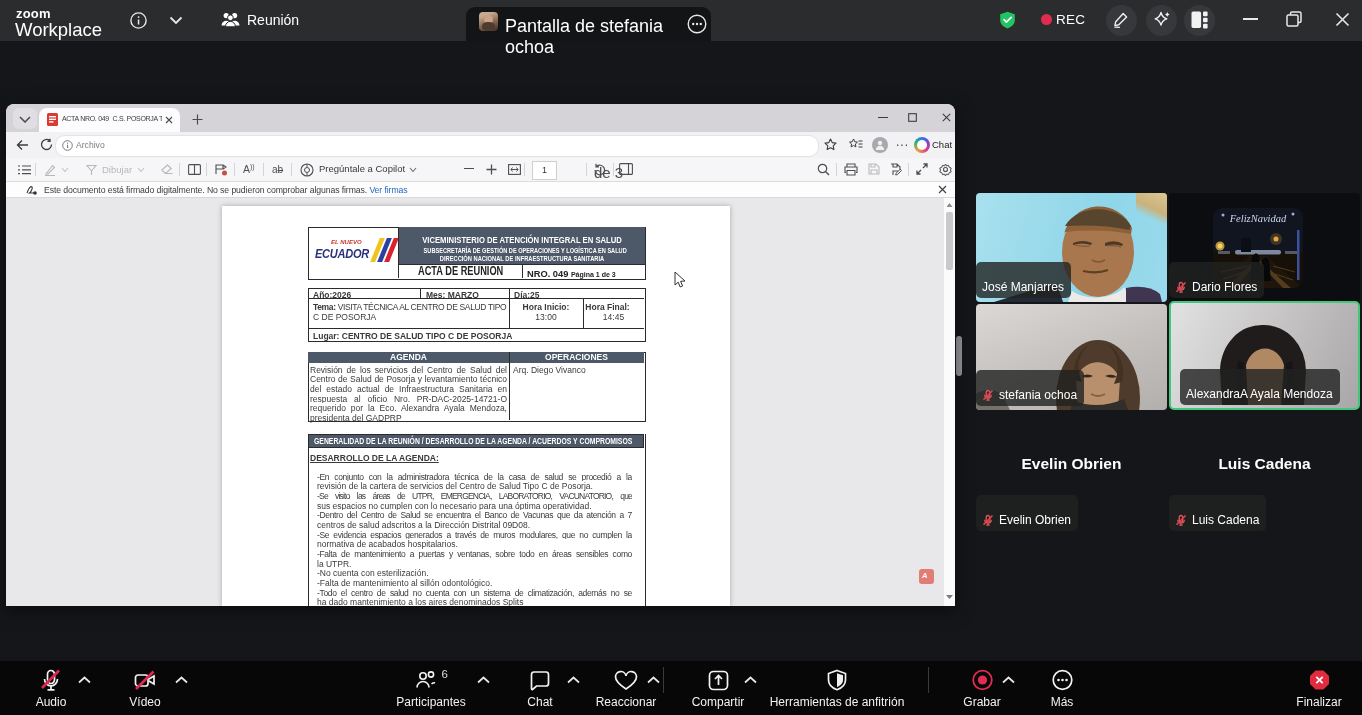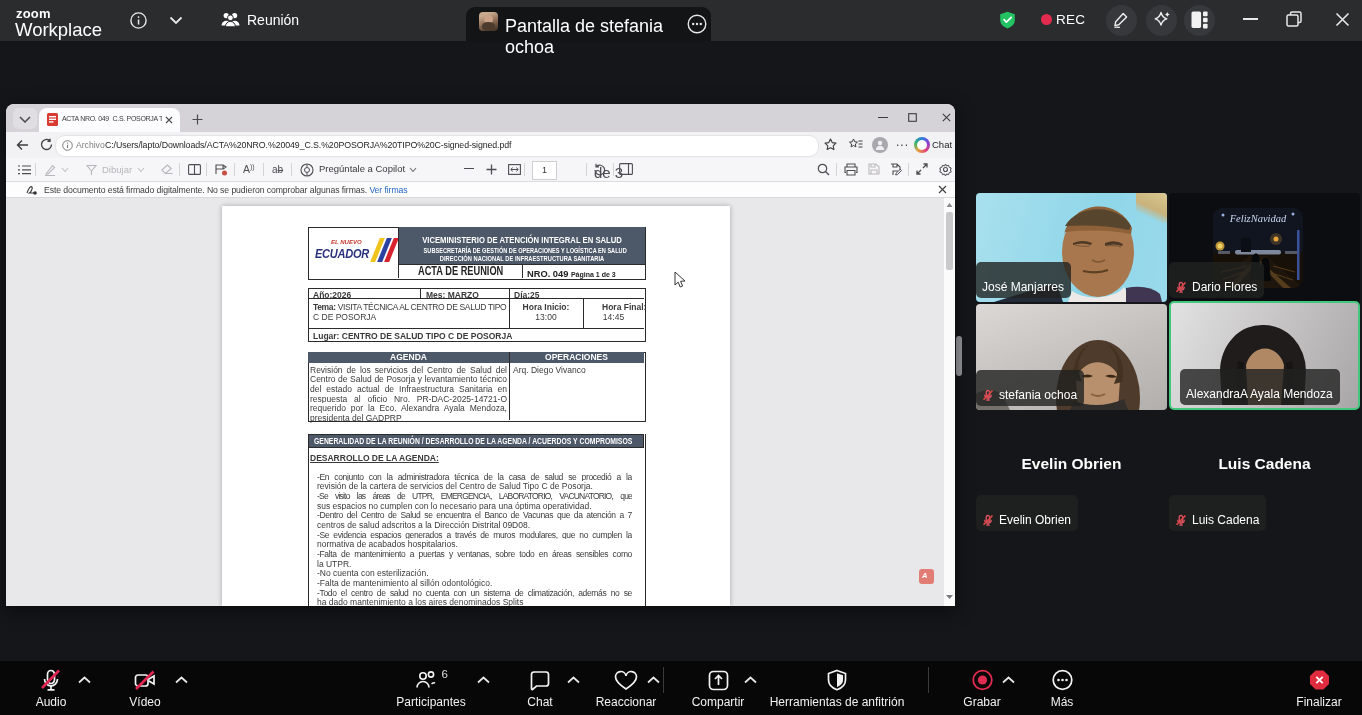--- a/index.html
+++ b/index.html
@@ -351,21 +351,20 @@
   <svg class="ab" style="left:34px;top:6px" width="13" height="13" viewBox="0 0 13 13">
         <path d="M11.5 6.5 a5 5 0 1 1-1.7-3.8 M10 0.8 v2.6 h-2.6" fill="none" stroke="#3e3e3e" stroke-width="1.3"></path>
       </svg>
   <div class="ab" style="left:49px;top:3px;width:762px;height:20px;background:#fff;border-radius:10px;border:1px solid #e3e2e4"></div>
   <svg class="ab" style="left:56px;top:8px" width="11" height="11" viewBox="0 0 11 11">
         <circle cx="5.5" cy="5.5" r="4.8" fill="none" stroke="#7a7a7a" stroke-width="1"></circle>
         <rect x="5" y="4.8" width="1.1" height="3.2" fill="#7a7a7a"></rect>
         <rect x="5" y="2.6" width="1.1" height="1.1" fill="#7a7a7a"></rect>
       </svg>
   <div class="ab" style="left:70px;top:8px;font-size:8.6px;color:#7c7c7c">Archivo</div>
-  <div class="ab" style="left:99px;top:8px;font-size:8.8px;color:#252525;letter-spacing:-.1px">C:/Users/lapto/Downloads/ACTA%20NRO.%20049_C.S.%20POSORJA%20TIPO%20C-signed-signed.pdf</div>
   <svg class="ab" style="left:818px;top:6px" width="13" height="13" viewBox="0 0 13 13">
         <path d="M6.5 1 L8.2 4.6 12 5.1 9.2 7.8 9.9 11.6 6.5 9.7 3.1 11.6 3.8 7.8 1 5.1 4.8 4.6 Z" fill="none" stroke="#3e3e3e" stroke-width="1.1" stroke-linejoin="round"></path>
       </svg>
   <svg class="ab" style="left:843px;top:6px" width="14" height="13" viewBox="0 0 14 13">
         <path d="M4.5 1 L5.8 3.8 8.5 4.1 6.4 6 6.9 8.9 4.5 7.5 2.1 8.9 2.6 6 0.5 4.1 3.2 3.8 Z" fill="none" stroke="#3e3e3e" stroke-width="1"></path>
         <path d="M9.5 3 h4 M9.5 6 h4 M9.5 9 h4" stroke="#3e3e3e" stroke-width="1.1"></path>
       </svg>
   <div class="ab" style="left:866px;top:5px;width:16px;height:16px;border-radius:50%;background:#a9a9ad"></div>
   <svg class="ab" style="left:869px;top:8px" width="10" height="11" viewBox="0 0 10 11">
         <circle cx="5" cy="3" r="2.2" fill="#f0f0f0"></circle>
@@ -499,21 +498,21 @@
   <div class="ab" style="left:198px;top:82px;width:1px;height:10px;background:#2b2b2b"></div>
   <div class="ab" style="left:287px;top:82px;width:1px;height:41px;background:#2b2b2b"></div>
   <div class="ab pt" style="left:91px;top:83.5px;font-weight:bold">Año:2026</div>
   <div class="ab pt" style="left:204px;top:83.5px;font-weight:bold">Mes: MARZO</div>
   <div class="ab pt" style="left:292px;top:83.5px;font-weight:bold">Día:25</div>
   <div class="ab pt" style="left:91px;top:96px;white-space:nowrap;letter-spacing:-.35px"><b>Tema:</b> VISITA TÉCNICA AL CENTRO DE SALUD TIPO</div>
   <div class="ab pt" style="left:91px;top:106px">C DE POSORJA</div>
   <div class="ab" style="left:361px;top:92px;width:1px;height:31px;background:#2b2b2b"></div>
   <div class="ab pt" style="left:287px;top:96px;width:74px;text-align:center;font-weight:bold">Hora Inicio:</div>
   <div class="ab pt" style="left:287px;top:106px;width:74px;text-align:center">13:00</div>
-  <div class="ab pt" style="left:380px;top:96px;width:77px;text-align:left;font-weight:bold">Hora Final:</div>
+  <div class="ab pt" style="left:347px;top:96px;width:77px;text-align:center;font-weight:bold">Hora Final:</div>
   <div class="ab pt" style="left:361px;top:106px;width:61px;text-align:center">14:45</div>
   <div class="ab" style="left:86px;top:122px;width:336px;height:1px;background:#2b2b2b"></div>
   <div class="ab pt" style="left:91px;top:124.5px;font-weight:bold">Lugar: CENTRO DE SALUD TIPO C DE POSORJA</div>
 
   <div class="ab bd" style="left:86px;top:146px;width:336px;height:68px"></div>
   <div class="ab dkh" style="left:86px;top:146px;width:201px;height:11px;font-size:8.5px;line-height:11.5px">AGENDA</div>
   <div class="ab dkh" style="left:287px;top:146px;width:135px;height:11px;font-size:8.5px;line-height:11.5px">OPERACIONES</div>
   <div class="ab" style="left:287px;top:146px;width:1px;height:68px;background:#2b2b2b"></div>
   <div class="ab pt" style="left:88px;top:158.5px;width:197px">
     <div class="jl">Revisión de los servicios del Centro de Salud del</div>

